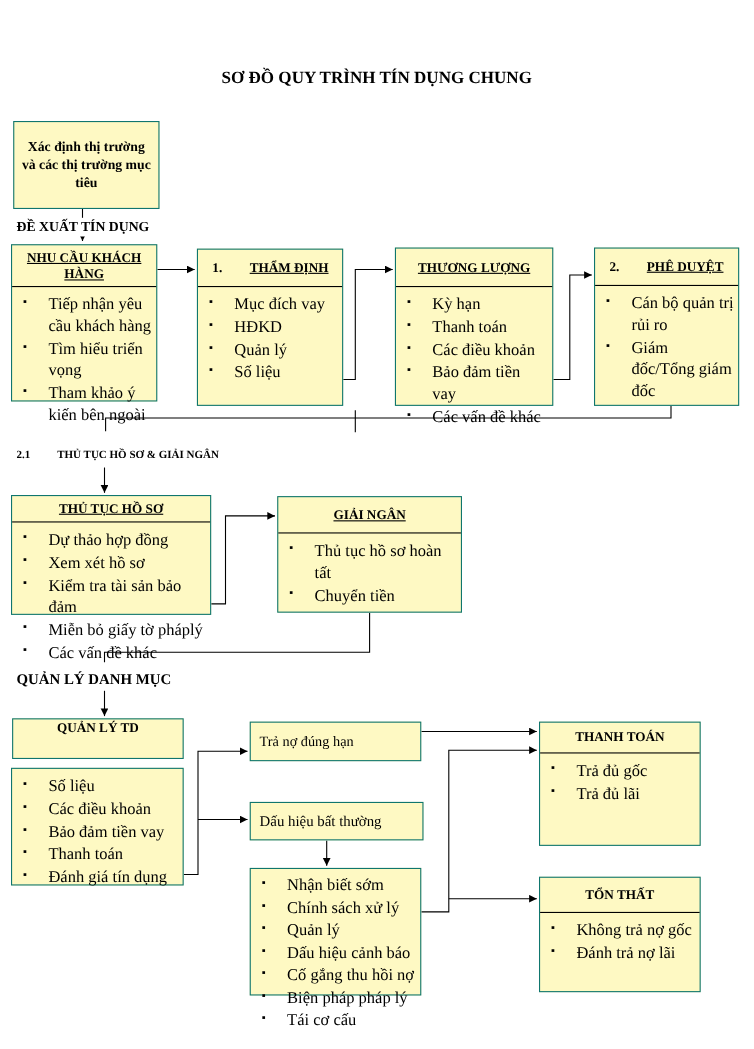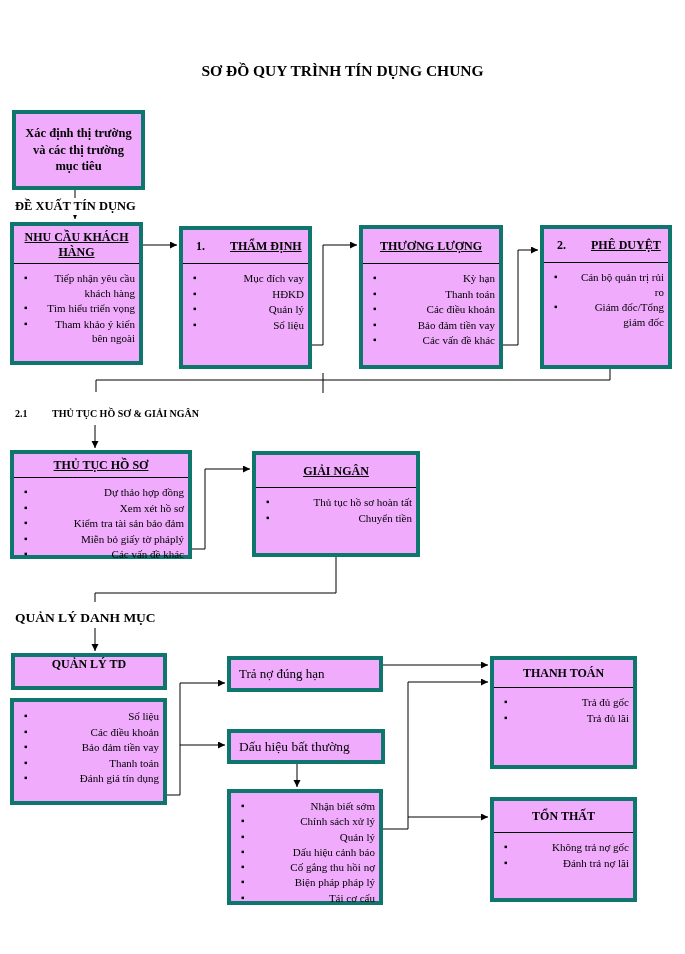--- a/index.html
+++ b/index.html
@@ -1,31 +1,31 @@
 <!DOCTYPE html>
 <html><head>
 <meta charset="utf-8">
 <style>
   html,body{margin:0;padding:0;background:#fff;}
   .page{position:relative;width:685px;height:954px;background:#ffffff;
         font-family:"Liberation Serif","DejaVu Serif",serif;color:#000;overflow:hidden;margin-top:12px;}
   .connectors{position:absolute;left:0;top:0;width:685px;height:954px;}
   .title{position:absolute;left:0;right:0;top:50px;text-align:center;
          font-size:15.5px;font-weight:bold;}
-  .box{position:absolute;border:4px solid #0f766e;background:#f0abfc;box-sizing:border-box;}
+  .box{position:absolute;border:1px solid #0f766e;background:#fef9c3;box-sizing:border-box;}
   .hdr{display:flex;align-items:center;justify-content:center;gap:6px;
        font-weight:bold;font-size:12px;border-bottom:1px solid #000;
        text-align:center;line-height:1.25;padding:0 3px;box-sizing:border-box;}
   .hdr .t{text-decoration:underline;}
   .hdr.num{justify-content:flex-start;padding-left:13px;gap:25px;text-align:left;}
   .solo{display:flex;align-items:flex-start;justify-content:center;
         font-weight:bold;font-size:12px;text-align:center;}
   .plain{display:flex;align-items:center;padding-left:8px;font-size:13px;}
   .bl{list-style:none;margin:7px 2px 0 0;padding:0 2px 0 33px;
-      font-size:11px;line-height:1.32;text-align:right;}
+      font-size:15px;line-height:1.32;}
   .bl li{position:relative;margin-bottom:1px;}
   .bl li::before{content:"▪";position:absolute;left:-23px;top:0;font-size:10px;}
   .lbl{position:absolute;font-weight:bold;background:#fff;white-space:nowrap;padding:1px 3px 1px 0;}
   #b-market{left:12px;top:98px;width:133px;height:80px;display:flex;align-items:center;
             justify-content:center;text-align:center;font-weight:bold;font-size:12.5px;
             line-height:1.35;padding:0 6px;}
   #lbl-proposal{left:15px;top:186px;font-size:12.5px;}
   #lbl-proc{left:15px;top:395px;font-size:10px;}
   #lbl-proc .sp{margin-left:22px;}
   #lbl-portfolio{left:15px;top:597px;font-size:13.5px;}

